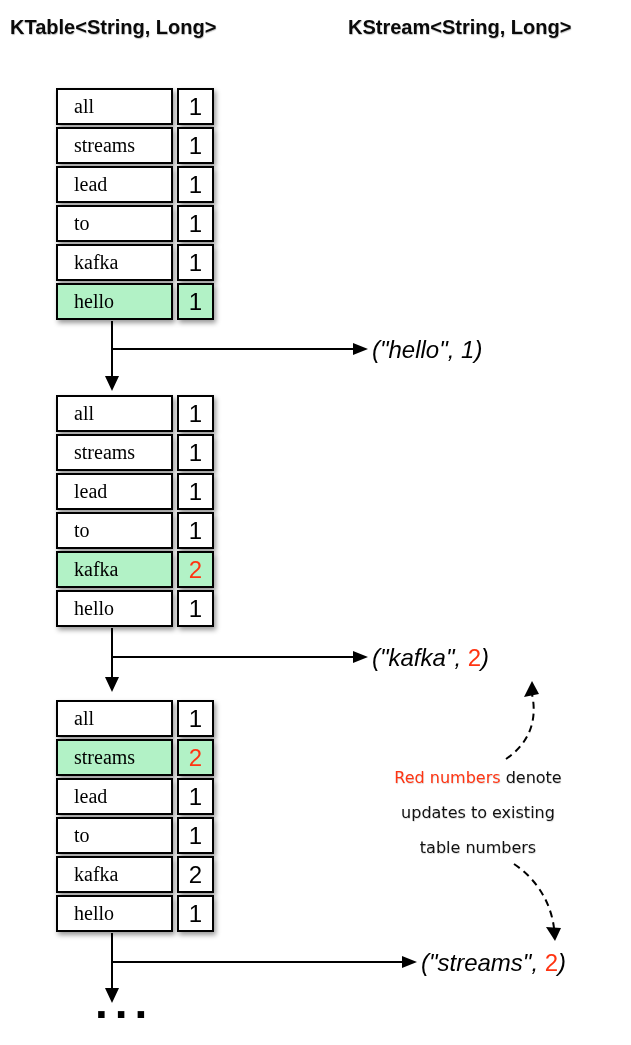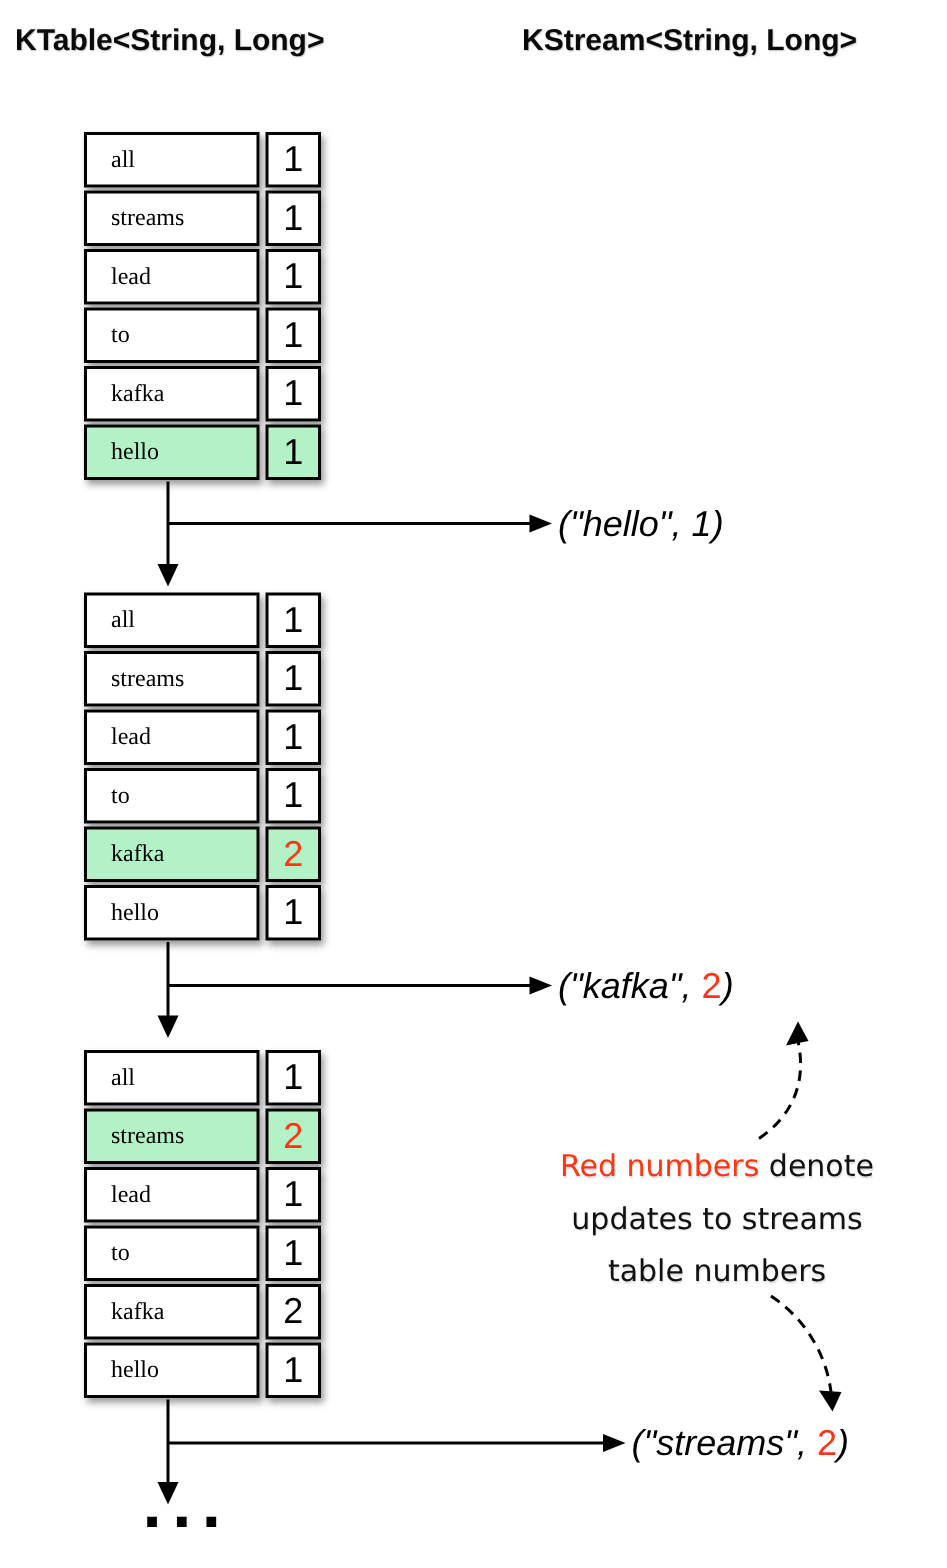--- a/index.html
+++ b/index.html
@@ -51,21 +51,21 @@
     border: 2px solid #000000;
     background: #ffffff;
     height: 37px;
     display: flex;
     align-items: center;
   }
   .cell.key {
     width: 117px;
     padding-left: 16px;
     font-family: "Liberation Serif", serif;
-    font-size: 16px;
+    font-size: 20px;
     color: #000000;
   }
   .cell.val {
     width: 37px;
     justify-content: center;
     font-family: "Liberation Sans", sans-serif;
     font-size: 24px;
     color: #000000;
   }
   .row.hl .cell { background: var(--green, #b2f2c6); }
@@ -93,21 +93,21 @@
   #record-3 { left: 421px; top: 949px; }
   .record .rec-val.red { color: var(--red, #ff3412); font-style: normal; }
 
   #annotation {
     position: absolute;
     left: 333px;
     top: 760px;
     width: 290px;
     text-align: center;
     font-family: cursive, "DejaVu Sans", sans-serif;
-    font-size: 20px;
+    font-size: 16px;
     line-height: 35px;
     color: #111111;
     text-shadow: 0.5px 1px 1px rgba(0,0,0,0.15);
   }
   #annotation .red-words { color: var(--red, #ff3412); }
 
   #ellipsis {
     position: absolute;
     left: 95px;
     top: 975px;
@@ -255,19 +255,19 @@
   </div>
   <div class="record" id="record-2">
     <span class="rec-before">("kafka", </span><span class="rec-val red">2</span><span class="rec-after">)</span>
   </div>
   <div class="record" id="record-3">
     <span class="rec-before">("streams", </span><span class="rec-val red">2</span><span class="rec-after">)</span>
   </div>
 
   <div id="annotation">
     <div><span class="red-words">Red numbers</span><span> denote</span></div>
-    <div>updates to streams</div>
+    <div>updates to existing</div>
     <div>table numbers</div>
   </div>
 
   <div id="ellipsis">...</div>
 
 </div>
 
 </body></html>

